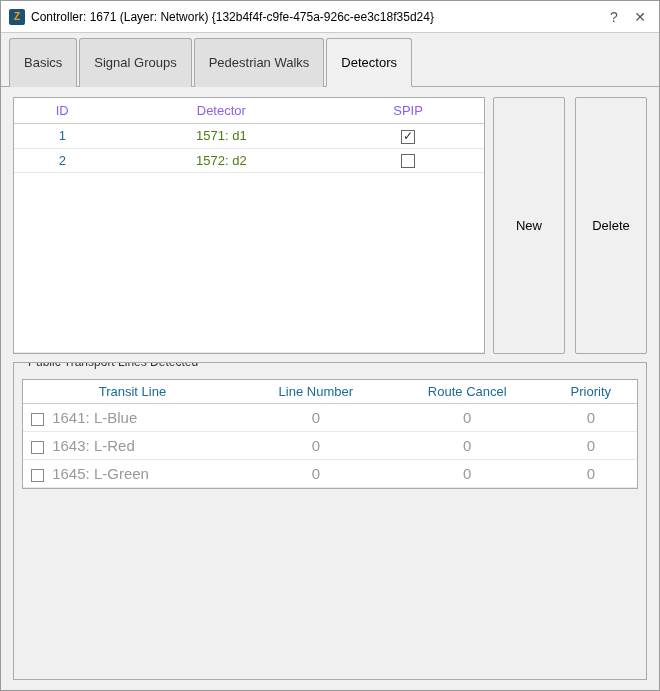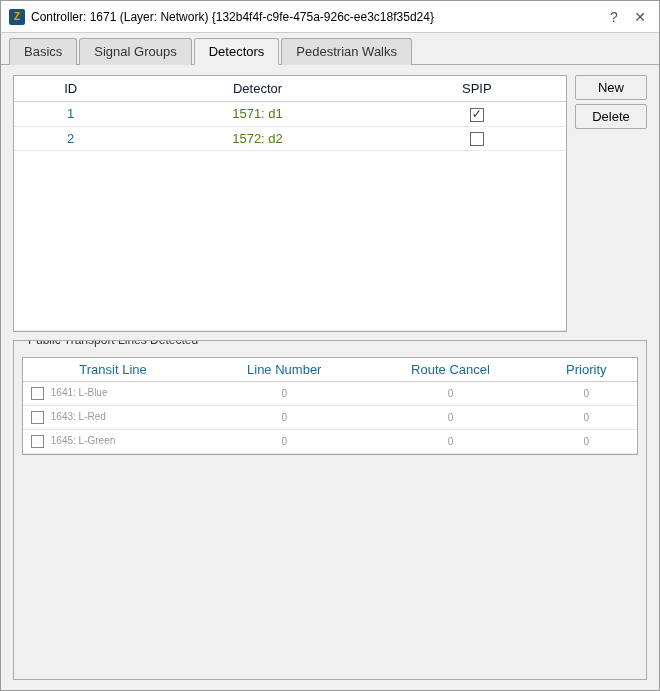--- a/index.html
+++ b/index.html
@@ -71,21 +71,21 @@
     }
 
     .tab-bar {
       display: flex;
       background: #f0f0f0;
       padding: 4px 8px 0 8px;
       gap: 2px;
       border-bottom: 1px solid #aaa;
     }
     .tab {
-      padding: 5px 14px;
+      padding: 16px 14px;
       border: 1px solid #aaa;
       border-bottom: none;
       background: #e0e0e0;
       cursor: pointer;
       border-radius: 3px 3px 0 0;
       font-size: 13px;
       color: #333;
       position: relative;
       bottom: -1px;
     }
@@ -118,21 +118,21 @@
       background: #fff;
       overflow: hidden;
     }
 
     .detector-table {
       width: 100%;
       border-collapse: collapse;
     }
     .detector-table th {
       background: #fff;
-      color: #0f172a;
+      color: #8b5cf6;
       font-weight: normal;
       padding: 5px 8px;
       border-bottom: 1px solid #ccc;
       text-align: center;
       font-size: 13px;
     }
     .detector-table td {
       padding: 4px 8px;
       border-bottom: 1px solid #e8e8e8;
       color: #4d7c0f;
@@ -158,22 +158,22 @@
       content: '✓';
       position: absolute;
       top: -2px;
       left: 1px;
       font-size: 12px;
       color: #333;
     }
 
     .side-buttons {
       display: flex;
-      flex-direction: column;
-      gap: 4px;
+      flex-direction: row;
+      gap: 10px;
       flex: 0 0 auto;
     }
     .action-btn {
       width: 72px;
       padding: 4px 8px;
       background: #f0f0f0;
       border: 1px solid #aaa;
       border-radius: 2px;
       cursor: pointer;
       font-size: 13px;
@@ -227,21 +227,21 @@
       font-size: 13px;
       background: #fff;
       margin-left: 6px;
     }
     .pt-table td {
       padding: 5px 8px;
       border-bottom: 1px solid #e8e8e8;
       color: #999;
       text-align: center;
       vertical-align: middle;
-      font-size: 10px;
+      font-size: 15px;
     }
     .pt-table td:first-child {
       text-align: left;
     }
     .pt-cb {
       width: 13px;
       height: 13px;
       border: 1px solid #888;
       display: inline-block;
       background: #fff;
@@ -291,25 +291,25 @@
     </div>
   </div>
 
   <div class="tab-bar">
     <div class="tab">
       <span>Basics</span>
     </div>
     <div class="tab">
       <span>Signal Groups</span>
     </div>
+    <div class="tab">
+      <span>Pedestrian Walks</span>
+    </div>
     <div class="tab active">
       <span>Detectors</span>
-    </div>
-    <div class="tab">
-      <span>Pedestrian Walks</span>
     </div>
   </div>
 
   <div class="content">
 
     <div class="top-section">
       <div class="detector-table-wrapper">
         <table class="detector-table">
           <thead>
             <tr>

